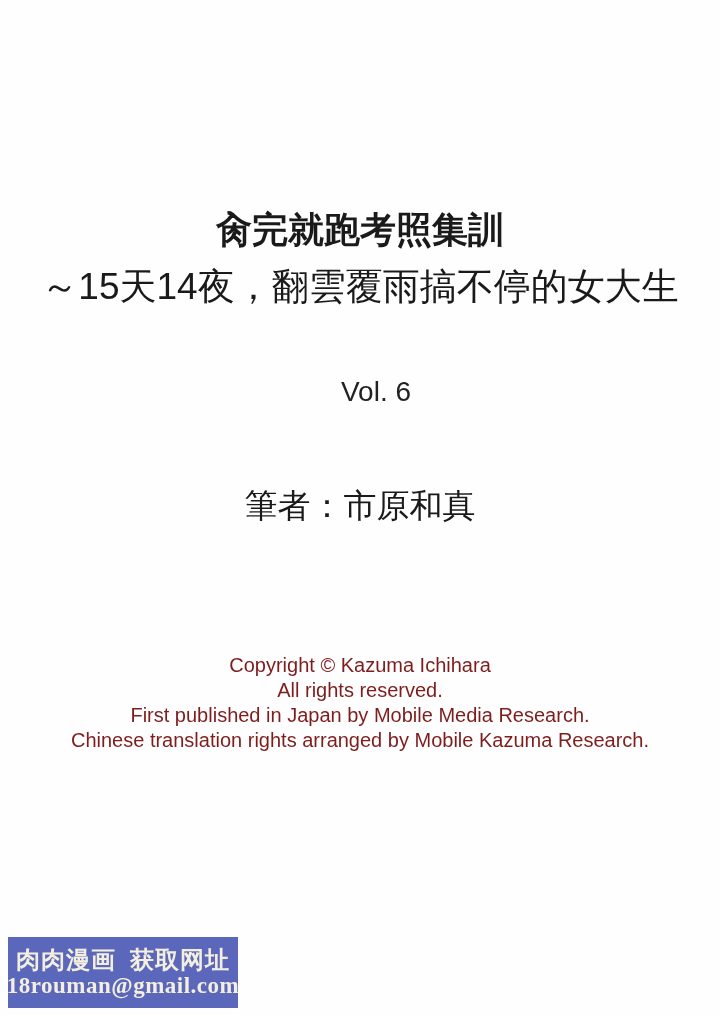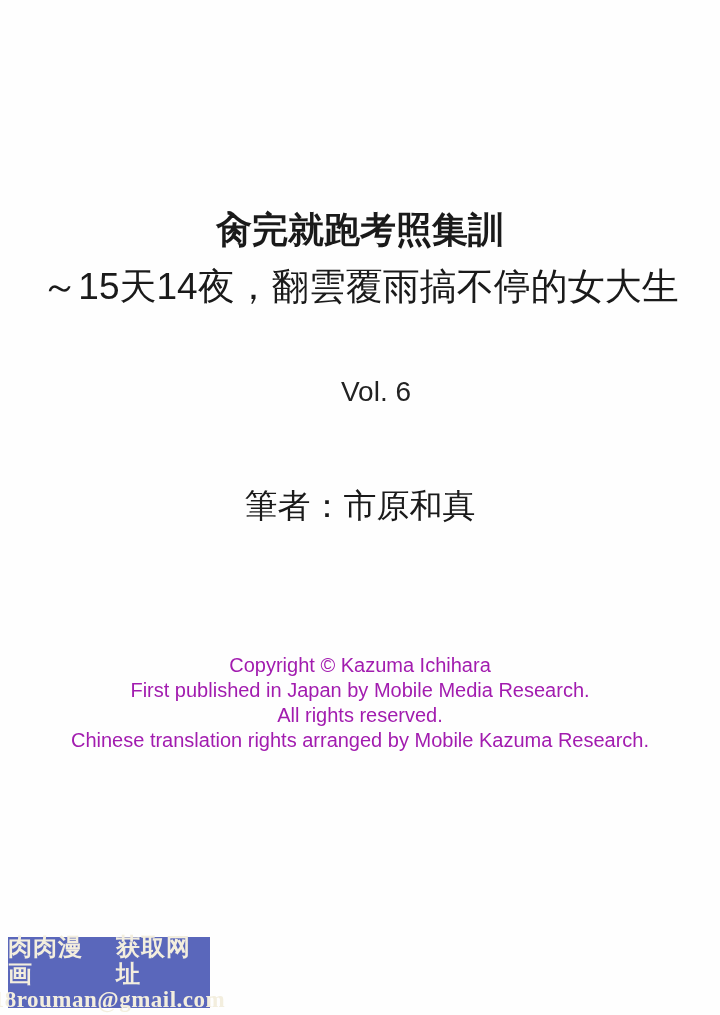--- a/index.html
+++ b/index.html
@@ -46,27 +46,27 @@
     font-weight: 400;
   }
   .copyright {
     position: absolute;
     top: 653px;
     left: 0;
     width: 100%;
     text-align: center;
     font-size: 20px;
     line-height: 25px;
-    color: #a21caf;
+    color: #7f1d1d;
   }
   .watermark-banner {
     position: absolute;
     left: 8px;
     top: 937px;
-    width: 202px;
+    width: 230px;
     height: 71px;
     background: #5a67bb; 
     color: #f3eede;      
     display: flex;
     flex-direction: column;
     justify-content: center;
     align-items: center;
   }
   .wm-line1 {
     display: flex;
@@ -92,22 +92,22 @@
   <div class="centered-line title">肏完就跑考照集訓</div>
 
   <div class="centered-line subtitle">～15天14夜，翻雲覆雨搞不停的女大生</div>
 
   <div class="centered-line volume">Vol. 6</div>
 
   <div class="centered-line author">筆者：市原和真</div>
 
   <div class="copyright">
     <div>Copyright © Kazuma Ichihara</div>
+    <div>All rights reserved.</div>
     <div>First published in Japan by Mobile Media Research.</div>
-    <div>All rights reserved.</div>
     <div>Chinese translation rights arranged by Mobile Kazuma Research.</div>
   </div>
 
   <div class="watermark-banner" style="background: rgb(90, 103, 187); color: rgb(243, 238, 222);">
     <div class="wm-line1">
       <span>肉肉漫画</span>
       <span>获取网址</span>
     </div>
     <div class="wm-line2">18rouman@gmail.com</div>
   </div>

